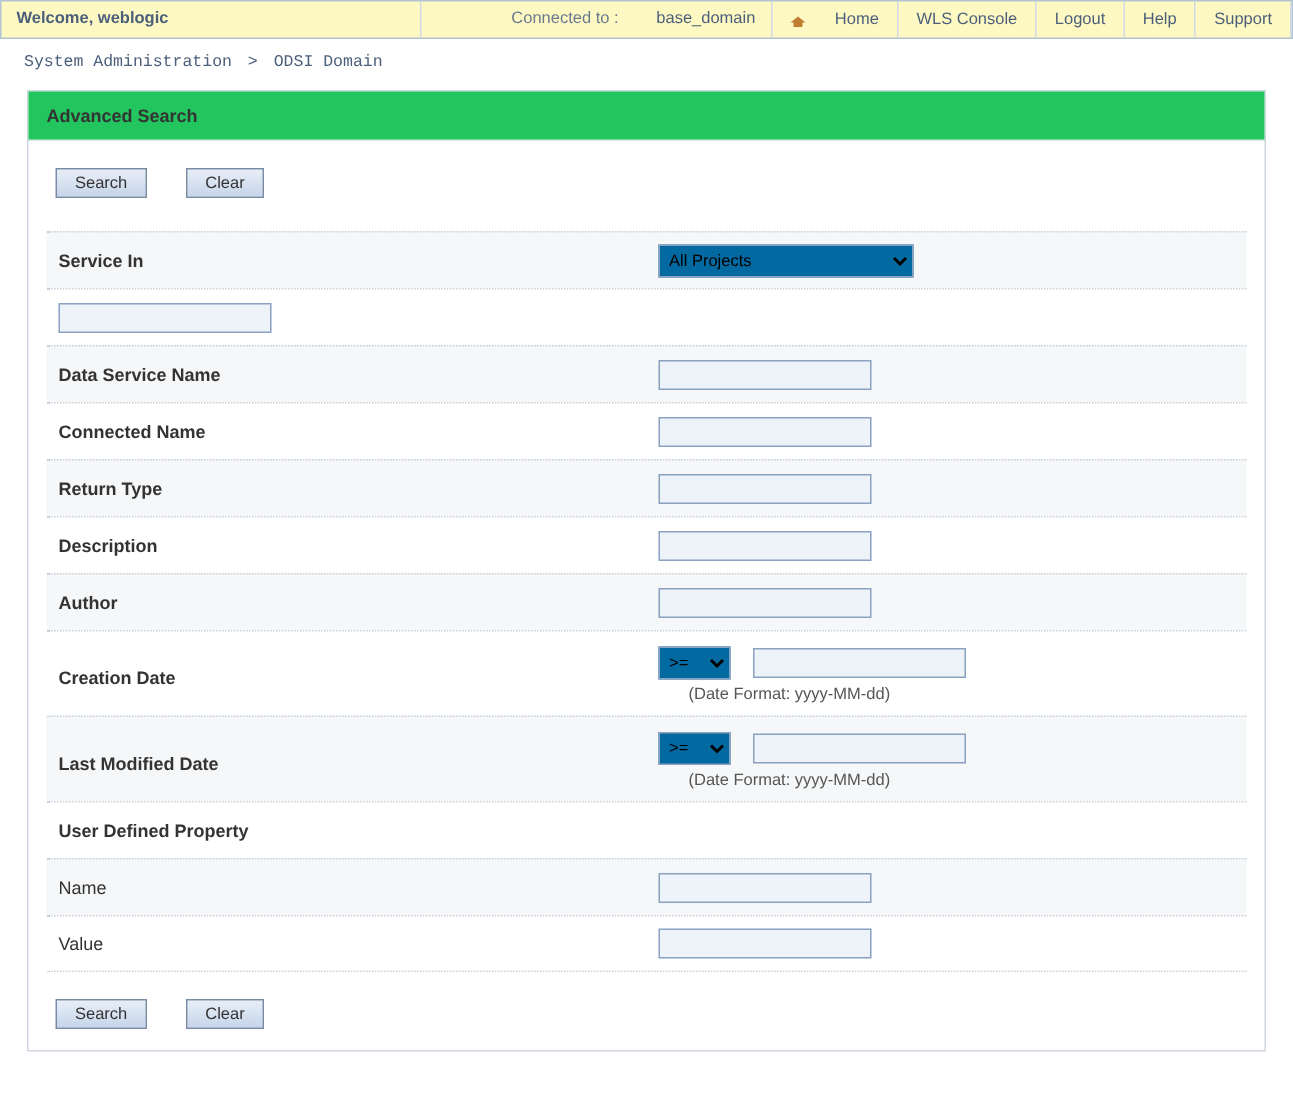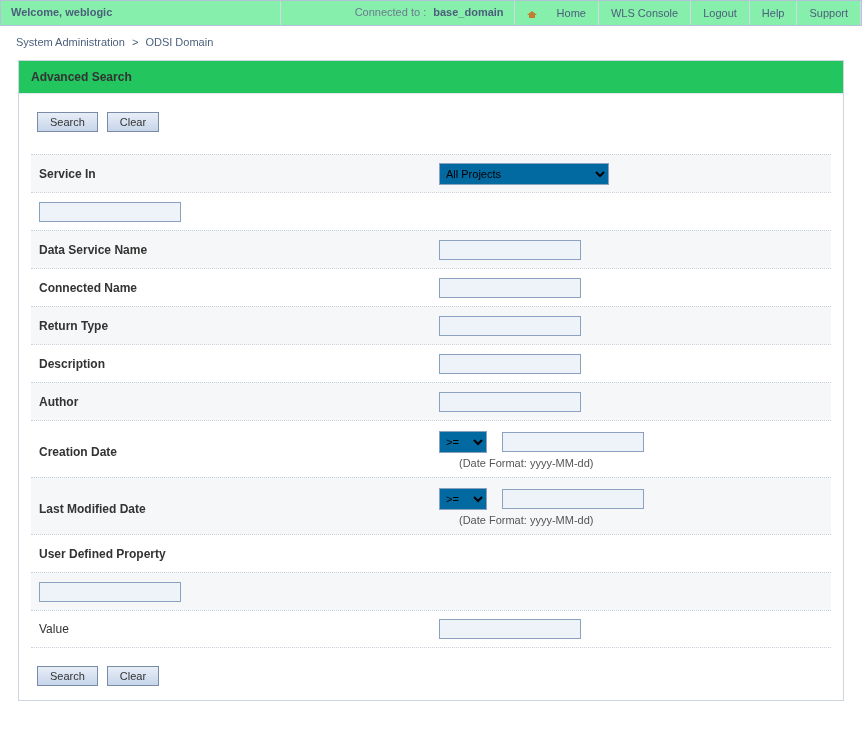--- a/index.html
+++ b/index.html
@@ -7,42 +7,42 @@
       font-family: Tahoma, Arial, sans-serif;
       font-size: 11px;
       color: #333;
       background: #fff;
       width: 862px;
     }
     .topbar {
       display: flex;
       align-items: stretch;
       border: 1px solid #b3c3d6;
-      background: #86efac;
+      background: #fef9c3;
       height: 26px;
     }
     .welcome {
       padding: 5px 10px;
       font-weight: bold;
       color: #4b5f7b;
       border-right: 1px solid #d0dae6;
       flex: 0 0 auto;
       width: 280px;
     }
     .connected {
       padding: 5px 10px;
       color: #6b7a8e;
       text-align: right;
       border-right: 1px solid #d0dae6;
       flex: 1;
     }
     .connected .domain {
       color: #4b5f7b;
-      margin-left: 4px;
-      font-weight: bold;
+      margin-left: 22px;
+      font-weight: normal;
     }
     .navlinks {
       display: flex;
     }
     .navlinks a {
       display: flex;
       align-items: center;
       padding: 0 12px;
       color: #4b5f7b;
       text-decoration: none;
@@ -66,41 +66,42 @@
       content: '';
       position: absolute;
       left: 2px; top: 6px;
       width: 6px; height: 4px;
       background: #c07e30;
     }
     .breadcrumb {
       padding: 10px 16px 12px;
       color: #4b5f7b;
       font-size: 11px;
+      font-family: Liberation Mono, monospace;
     }
     .breadcrumb .sep { margin: 0 4px; color: #4b5f7b; }
     .panel {
       margin: 0 18px 16px;
       border: 1px solid #cfd6de;
       background: #fff;
     }
     .panel-header {
       background: #22c55e;
       border-bottom: 1px solid #e3e7ec;
       padding: 9px 12px;
       font-weight: bold;
       color: #333;
       font-size: 12px;
     }
     .panel-body {
       padding: 18px 12px 14px;
     }
     .button-row {
       display: flex;
-      gap: 9px;
+      gap: 26px;
       margin: 0 0 22px 6px;
     }
     .button-row.bottom { margin: 18px 0 0 6px; }
     button.btn {
       background: linear-gradient(#e8eef7, #c6d5ea);
       border: 1px solid #7a8ba5;
       color: #333;
       padding: 3px 12px;
       font-family: inherit;
       font-size: 11px;
@@ -269,20 +270,21 @@
           <div class="date-hint">(Date Format: yyyy-MM-dd)</div>
         </div>
       </div>
 
       <div class="form-row">
         <div class="form-label">User Defined Property</div>
         <div class="form-field"></div>
       </div>
 
       <div class="form-row">
+        <div class="form-label" style="font-weight:normal">Name</div>
         <div class="form-field">
           <input type="text" value="" style="">
         </div>
       </div>
 
       <div class="form-row">
         <div class="form-label" style="font-weight:normal">Value</div>
         <div class="form-field">
           <input type="text" value="" style="">
         </div>

